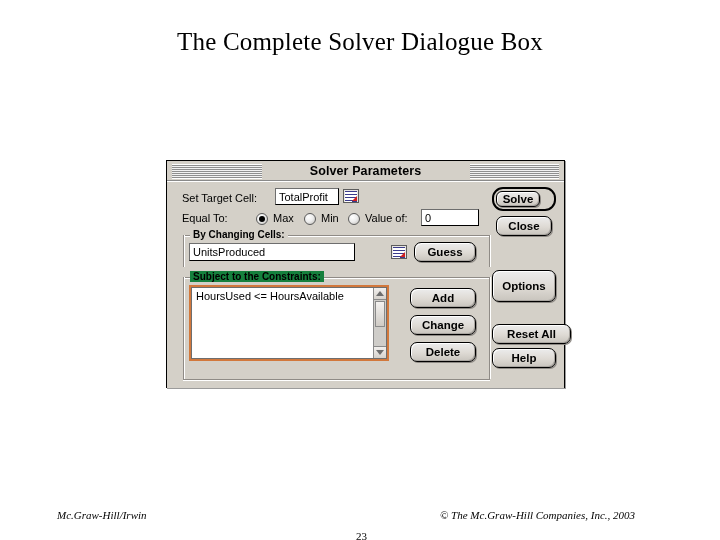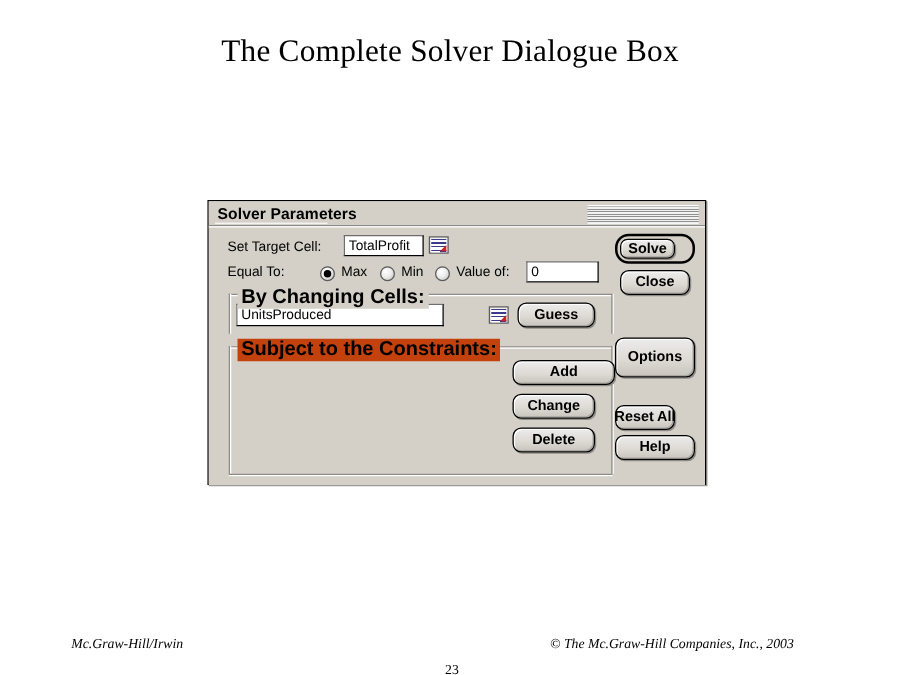--- a/index.html
+++ b/index.html
@@ -41,20 +41,21 @@
     box-shadow: 1px 1px 0 #9b9b9b;
   }
 
   .titlebar {
     position: relative;
     height: 19px;
     background: #d4d0c8;
     border-bottom: 1px solid #8a8a8a;
     display: flex;
     align-items: center;
+    justify-content: center;
     overflow: hidden;
   }
   .stripes {
     position: absolute;
     top: 3px;
     height: 13px;
     background-image: repeating-linear-gradient(
       to bottom,
       #8f8f8f 0px, #8f8f8f 1px,
       #f2f2f2 1px, #f2f2f2 2px
@@ -86,21 +87,21 @@
 
   
   .lbl {
     font-family: "Liberation Sans", sans-serif;
     font-size: 11px;
     color: #000000;
     white-space: nowrap;
   }
   .lbl-bold {
     font-weight: bold;
-    font-size: 16px;
+    font-size: 10px;
   }
 
   .field {
     background: #ffffff;
     border: 1px solid #000000;
     border-top-color: #6e6e6e;
     border-left-color: #6e6e6e;
     box-sizing: border-box;
     font-family: "Liberation Sans", sans-serif;
     font-size: 11px;
@@ -339,39 +340,54 @@
     <div class="field" style="left:22px; top:61px; width:166px; height:18px; position:absolute;">UnitsProduced</div>
 
     <div class="range-icon" style="left:224px; top:63px;">
       <div class="grid"></div>
       <div class="dots"></div>
       <div class="arrow"></div>
     </div>
 
     <div class="btn" style="left:247px; top:60px; width:62px; height:20px;">Guess</div>
 
-    <div class="lbl lbl-bold" style="position:absolute; left:23px; top:89px; background:#c2410c; padding:0 3px; z-index:3;">Subject to the Constraints:</div>
+    <div class="lbl lbl-bold" style="position:absolute; left:23px; top:89px; background:#15803d; padding:0 3px; z-index:3;">Subject to the Constraints:</div>
     <div class="group-line" style="left:16px; top:95px; width:307px;"></div>
     <div class="group-vline" style="left:16px; top:95px; height:102px;"></div>
     <div class="group-vline" style="left:322px; top:95px; height:102px;"></div>
     <div class="group-line" style="left:16px; top:197px; width:307px;"></div>
 
-
-    <div class="btn" style="left:243px; top:106px; width:82px; height:20px;">Add</div>
+    <div class="listbox" style="left:22px; top:103px; width:200px; height:76px;">
+      <div class="listbox-inner">
+        <div class="listitem">HoursUsed &lt;= HoursAvailable</div>
+        <div class="scrollbar">
+          <div class="sb-track"></div>
+          <div class="sb-arrow" style="top:0;">
+            <span class="tri-up"></span>
+          </div>
+          <div class="sb-thumb"></div>
+          <div class="sb-arrow down">
+            <span class="tri-down"></span>
+          </div>
+        </div>
+      </div>
+    </div>
+
+    <div class="btn" style="left:243px; top:106px; width:66px; height:20px;">Add</div>
     <div class="btn" style="left:243px; top:133px; width:66px; height:20px;">Change</div>
     <div class="btn" style="left:243px; top:160px; width:66px; height:20px;">Delete</div>
 
     <div class="btn-default-ring" style="left:325px; top:5px; width:64px; height:24px;"></div>
     <div class="btn" style="left:329px; top:9px; width:44px; height:16px; border-radius:6px;">Solve</div>
 
     <div class="btn" style="left:329px; top:34px; width:56px; height:20px;">Close</div>
 
     <div class="btn" style="left:325px; top:88px; width:64px; height:32px;">Options</div>
 
-    <div class="btn" style="left:325px; top:142px; width:48px; height:20px;">Reset All</div>
+    <div class="btn" style="left:325px; top:142px; width:79px; height:20px;">Reset All</div>
 
     <div class="btn" style="left:325px; top:166px; width:64px; height:20px;">Help</div>
 
   </div>
 </div>
 
 <div class="footer-left">Mc.Graw-Hill/Irwin</div>
 <div class="footer-center">23</div>
 <div class="footer-right">© The Mc.Graw-Hill Companies, Inc., 2003</div>
 

